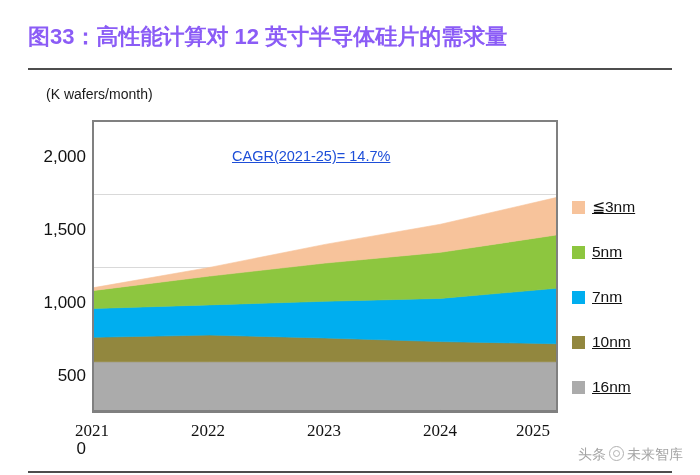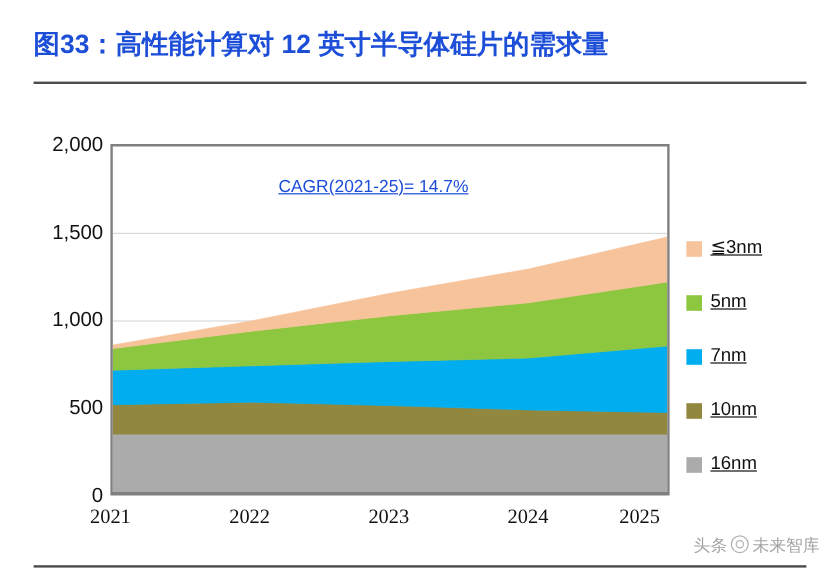--- a/index.html
+++ b/index.html
@@ -6,21 +6,21 @@
   body{
     width:700px;height:475px;background:#ffffff;
     font-family:"Liberation Sans","DejaVu Sans",sans-serif;
     overflow:hidden;position:relative;
   }
   #root{position:absolute;inset:0;}
 
   
   .title-wrap{position:absolute;left:28px;top:22px;width:644px;}
   .title-text{
-    font-size:22px;font-weight:700;color:#1d4ed8;white-space:nowrap;
+    font-size:22px;font-weight:700;color:#8b5cf6;white-space:nowrap;
     letter-spacing:0px;line-height:30px;
   }
   .title-rule{
     position:absolute;left:28px;top:68px;width:644px;height:2px;background:#4d4d4d;
   }
 
   
   .unit-caption{
     position:absolute;left:46px;top:86px;font-size:14px;color:#1a1a1a;
     white-space:nowrap;
@@ -37,21 +37,21 @@
     box-sizing:border-box;
   }
   .plot-inner{position:absolute;inset:0;overflow:hidden;}
   .gridline{position:absolute;left:0;right:0;height:1px;background:#d9d9d9;}
 
   .chart-svg{position:absolute;left:0;top:0;width:100%;height:100%;display:block;}
 
   
   .ytick{
     position:absolute;right:0;width:76px;text-align:right;
-    font-size:17px;color:#111;line-height:1;
+    font-size:17px;color:#111;line-height:1;margin-top:36px;
   }
   .ytick-col{position:absolute;left:4px;top:0;width:82px;height:475px;}
 
   
   .xtick{
     position:absolute;top:421px;font-size:17px;color:#111;
     text-align:center;width:70px;font-family:Liberation Serif, serif;
   }
 
   
@@ -87,20 +87,21 @@
 </head>
 <body>
 
 <div id="root">
 
   <div class="title-wrap">
     <div class="title-text">图33：高性能计算对 12 英寸半导体硅片的需求量</div>
   </div>
   <div class="title-rule"></div>
 
+  <div class="unit-caption">(K wafers/month)</div>
 
   <div class="ytick-col">
     <div class="ytick" style="top:112px;">2,000</div>
     <div class="ytick" style="top:185px;">1,500</div>
     <div class="ytick" style="top:258px;">1,000</div>
     <div class="ytick" style="top:331px;">500</div>
     <div class="ytick" style="top:404px;">0</div>
   </div>
 
   <div class="plot">

